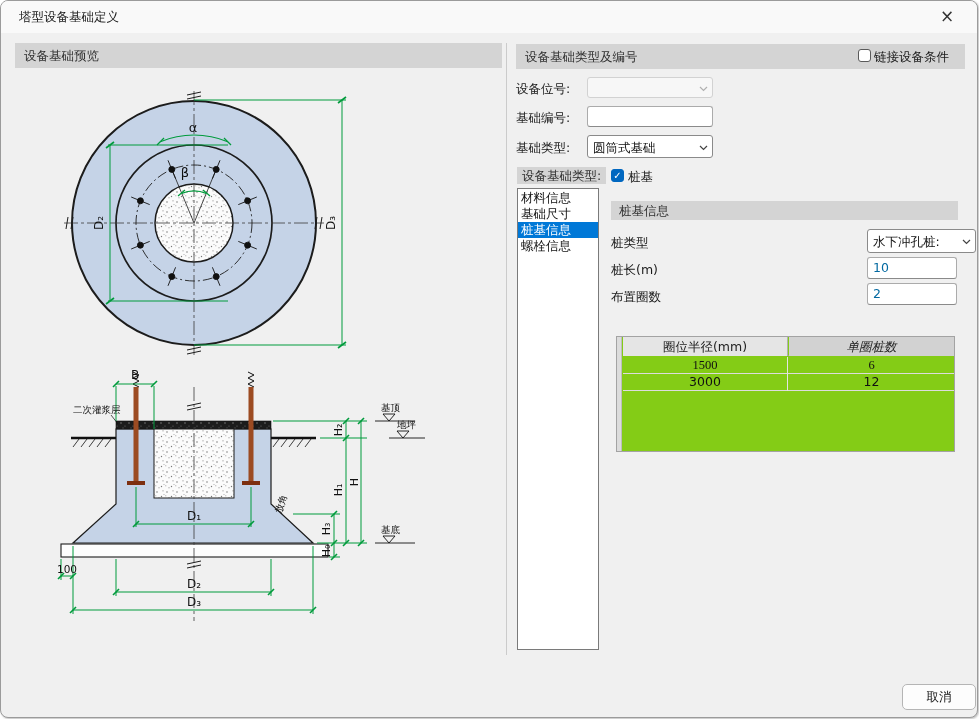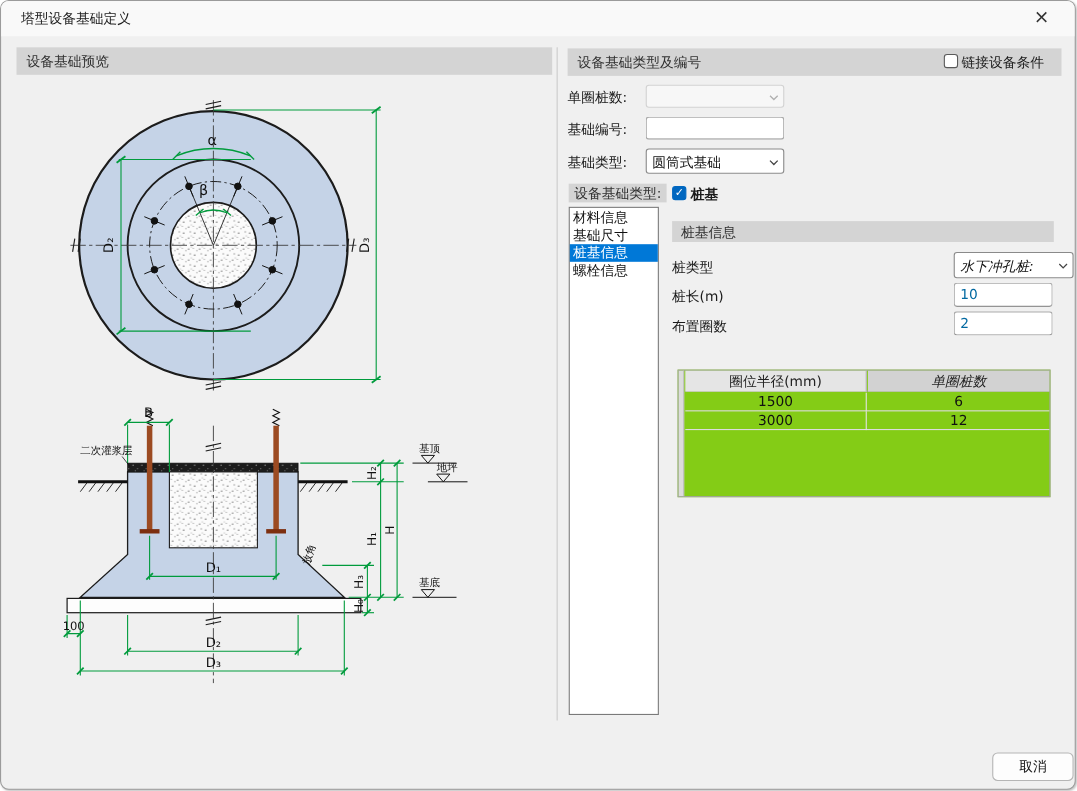--- a/index.html
+++ b/index.html
@@ -295,21 +295,21 @@
       <text x="52" y="504" text-anchor="middle" font-size="10.5">100</text>
     </g>
   </svg>
 
   <div class="grouphdr" style="left:515px; top:43px; width:449px; height:25px;">
     <span>设备基础类型及编号</span>
     <div class="chkbox" style="left:342px; top:5px;"></div>
     <div class="chklbl" style="left:358px; top:5px;">链接设备条件</div>
   </div>
 
-  <div class="lbl" style="left:515px; top:80px;">单圈桩数:</div>
+  <div class="lbl" style="left:515px; top:80px;">设备位号:</div>
   <div class="combo disabled" style="left:586px; top:76px; width:126px; height:21px;">
     <span class="cval"></span>
     <span class="chev">
       <svg width="9" height="9" viewBox="0 0 9 9">
           <polyline points="1,3 4.5,6.5 8,3" fill="none" stroke="#b0b0b0" stroke-width="1.2"></polyline>
         </svg>
     </span>
   </div>
 
   <div class="lbl" style="left:515px; top:109px;">基础编号:</div>
@@ -322,56 +322,56 @@
       <svg width="9" height="9" viewBox="0 0 9 9">
           <polyline points="1,3 4.5,6.5 8,3" fill="none" stroke="#444" stroke-width="1.2"></polyline>
         </svg>
     </span>
   </div>
 
   <div class="chip">设备基础类型:</div>
   <div class="chkbox on" style="left:610px; top:168px;">
     <span>✓</span>
   </div>
-  <div class="chklbl" style="left:627px; top:168px;font-weight:bold;">桩基</div>
+  <div class="chklbl" style="left:627px; top:168px;">桩基</div>
 
   <div class="listbox">
     <div class="li">材料信息</div>
     <div class="li">基础尺寸</div>
     <div class="li sel">桩基信息</div>
     <div class="li">螺栓信息</div>
   </div>
 
   <div class="grouphdr" style="left:610px; top:200px; width:347px; height:19px;">
     <span style="line-height:19px; padding-left:8px;">桩基信息</span>
   </div>
 
   <div class="lbl" style="left:610px; top:234px;">桩类型</div>
-  <div class="combo" style="left:866px; top:228px; width:109px; height:24px;font-style:italic;">
+  <div class="combo" style="left:866px; top:228px; width:109px; height:24px;">
     <span class="cval" style="line-height:24px; right:16px;">水下冲孔桩:</span>
     <span class="chev">
       <svg width="9" height="9" viewBox="0 0 9 9">
           <polyline points="1,3 4.5,6.5 8,3" fill="none" stroke="#444" stroke-width="1.2"></polyline>
         </svg>
     </span>
   </div>
 
   <div class="lbl" style="left:610px; top:261px;">桩长(m)</div>
   <div class="txt" style="left:866px; top:256px; width:90px; height:22px; line-height:20px;">10</div>
 
   <div class="lbl" style="left:610px; top:288px;">布置圈数</div>
   <div class="txt" style="left:866px; top:282px; width:90px; height:22px; line-height:20px;">2</div>
 
   <div class="grid">
     <div class="gutter"></div>
     <div class="hrow">
       <div class="hcell c0">圈位半径(mm)</div>
       <div class="hcell c1">单圈桩数</div>
     </div>
-    <div class="drow" style="top:20px;">
+    <div class="drow" style="top:20px;font-family:Liberation Serif, serif;">
       <div class="dcell c0">1500</div>
       <div class="dcell c1">6</div>
     </div>
     <div class="drow" style="top:37px;">
       <div class="dcell c0">3000</div>
       <div class="dcell c1">12</div>
     </div>
   </div>
 
   <div class="btn default" style="left:815px; top:683px;">确定</div>

